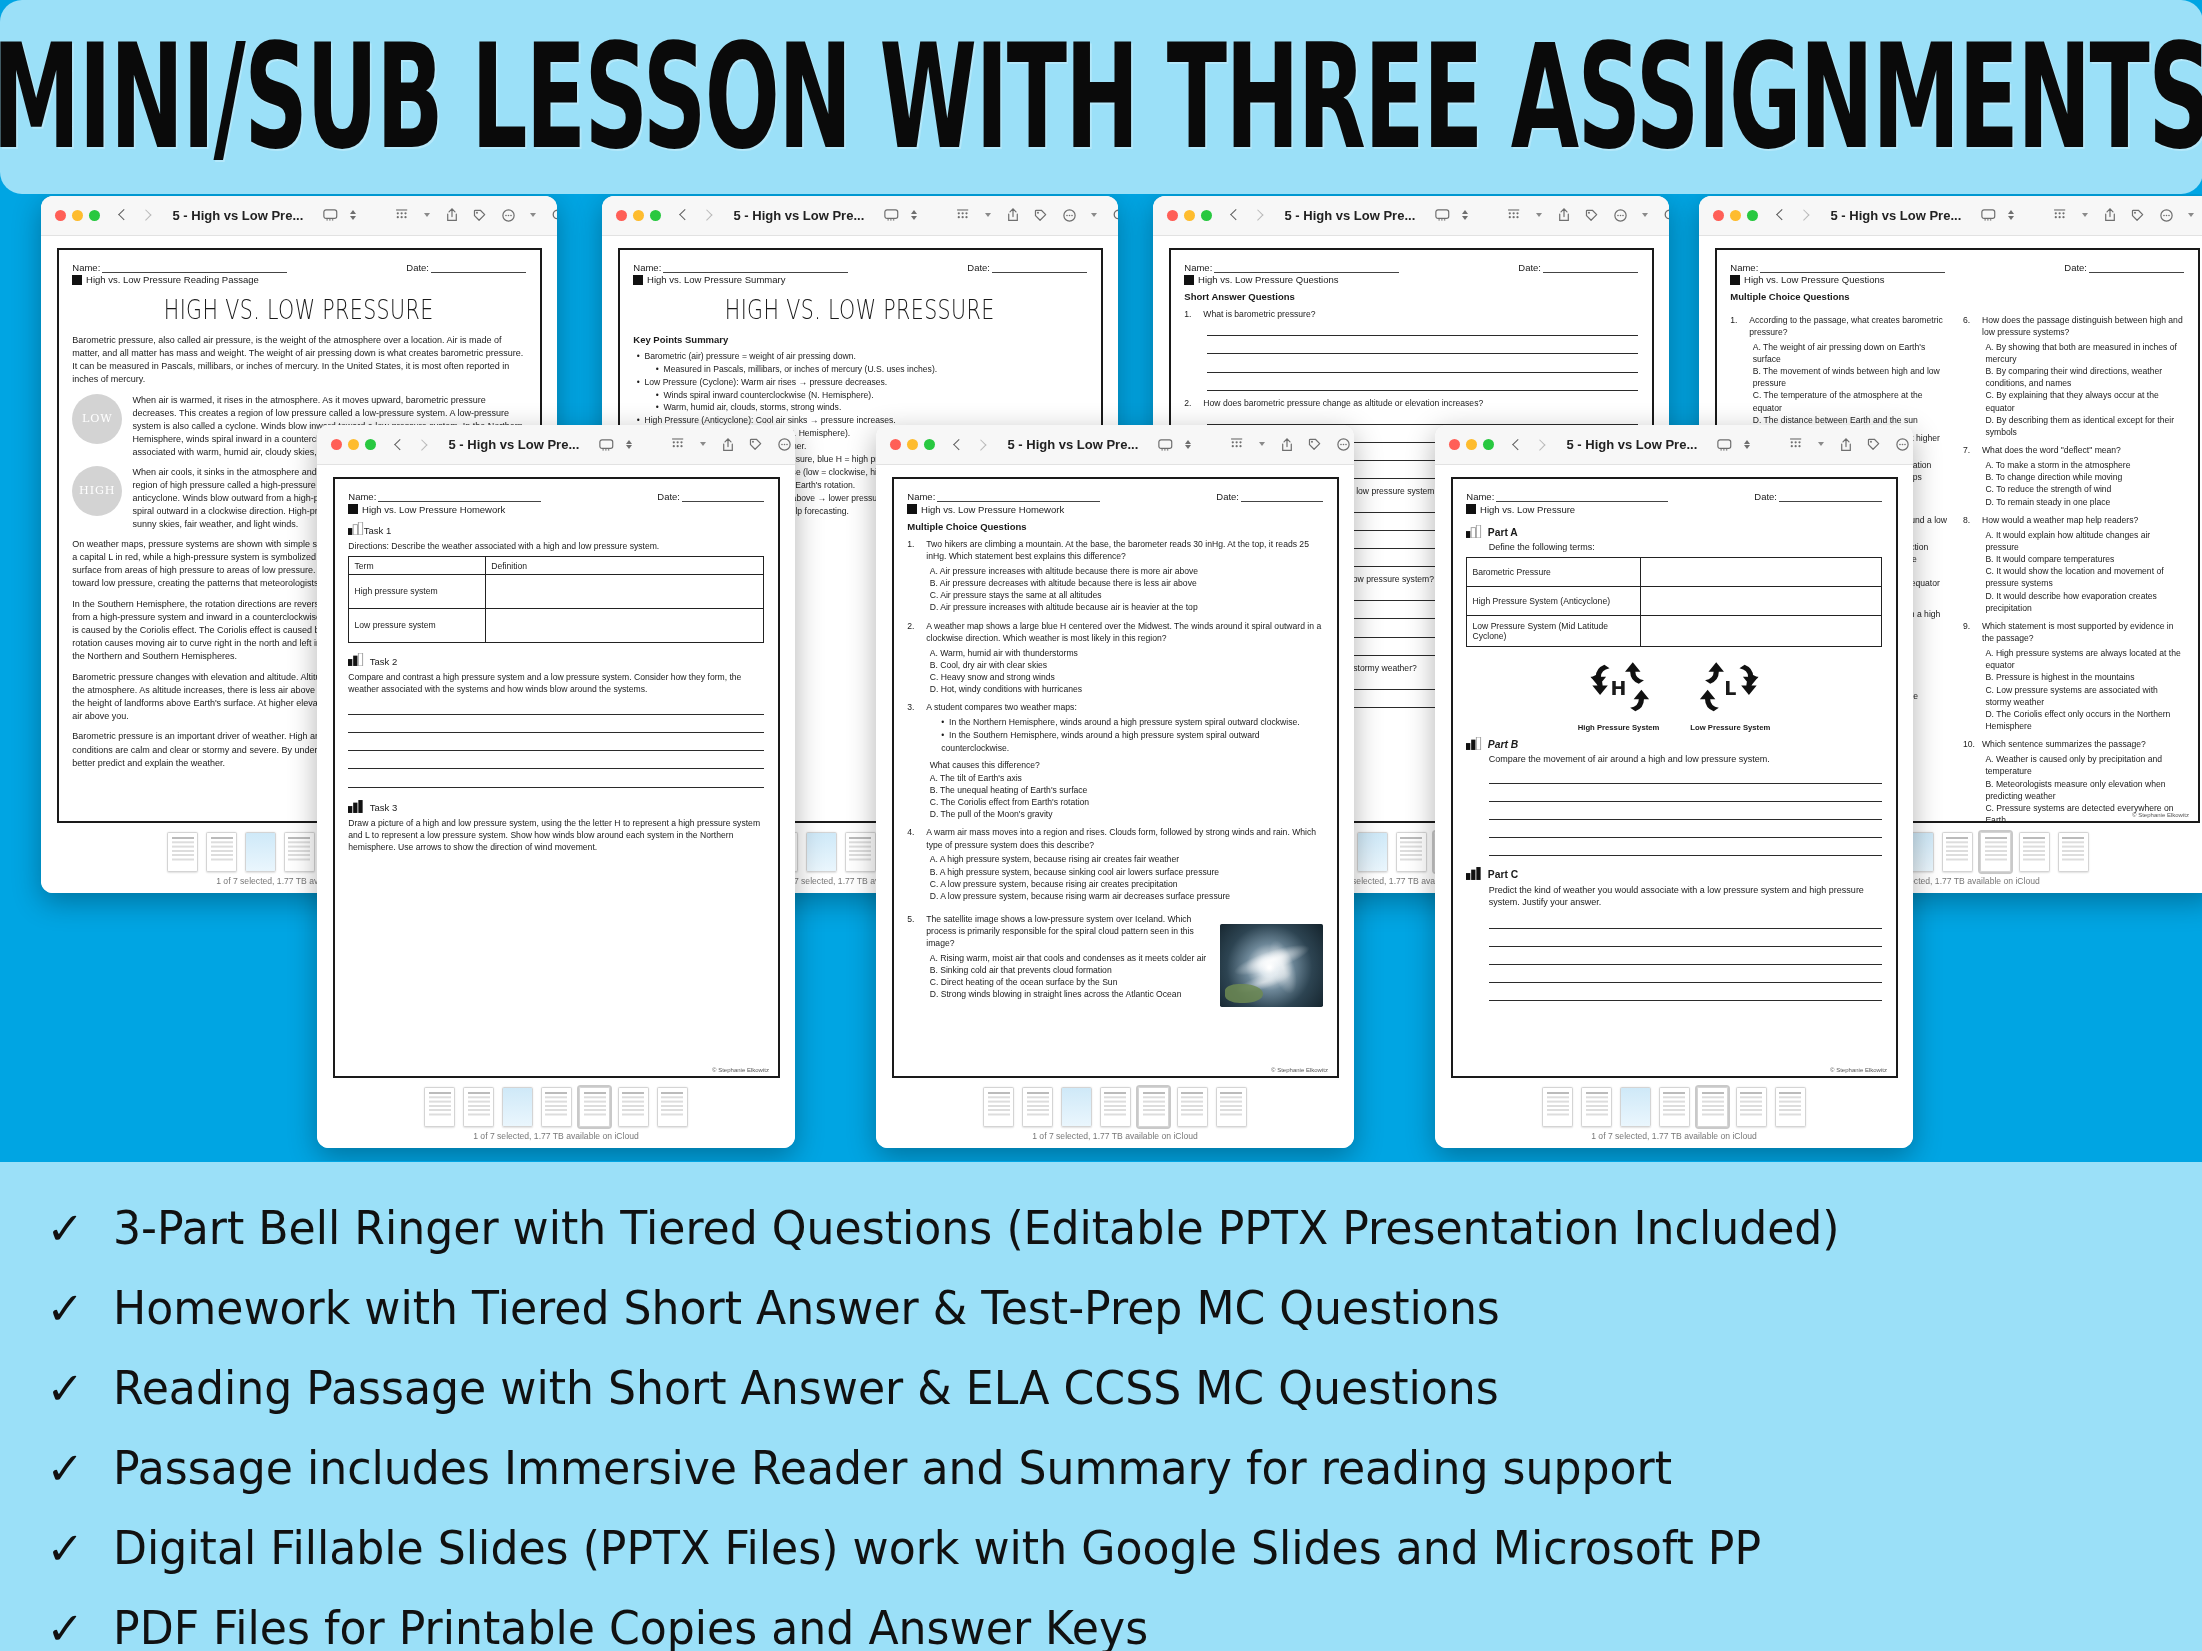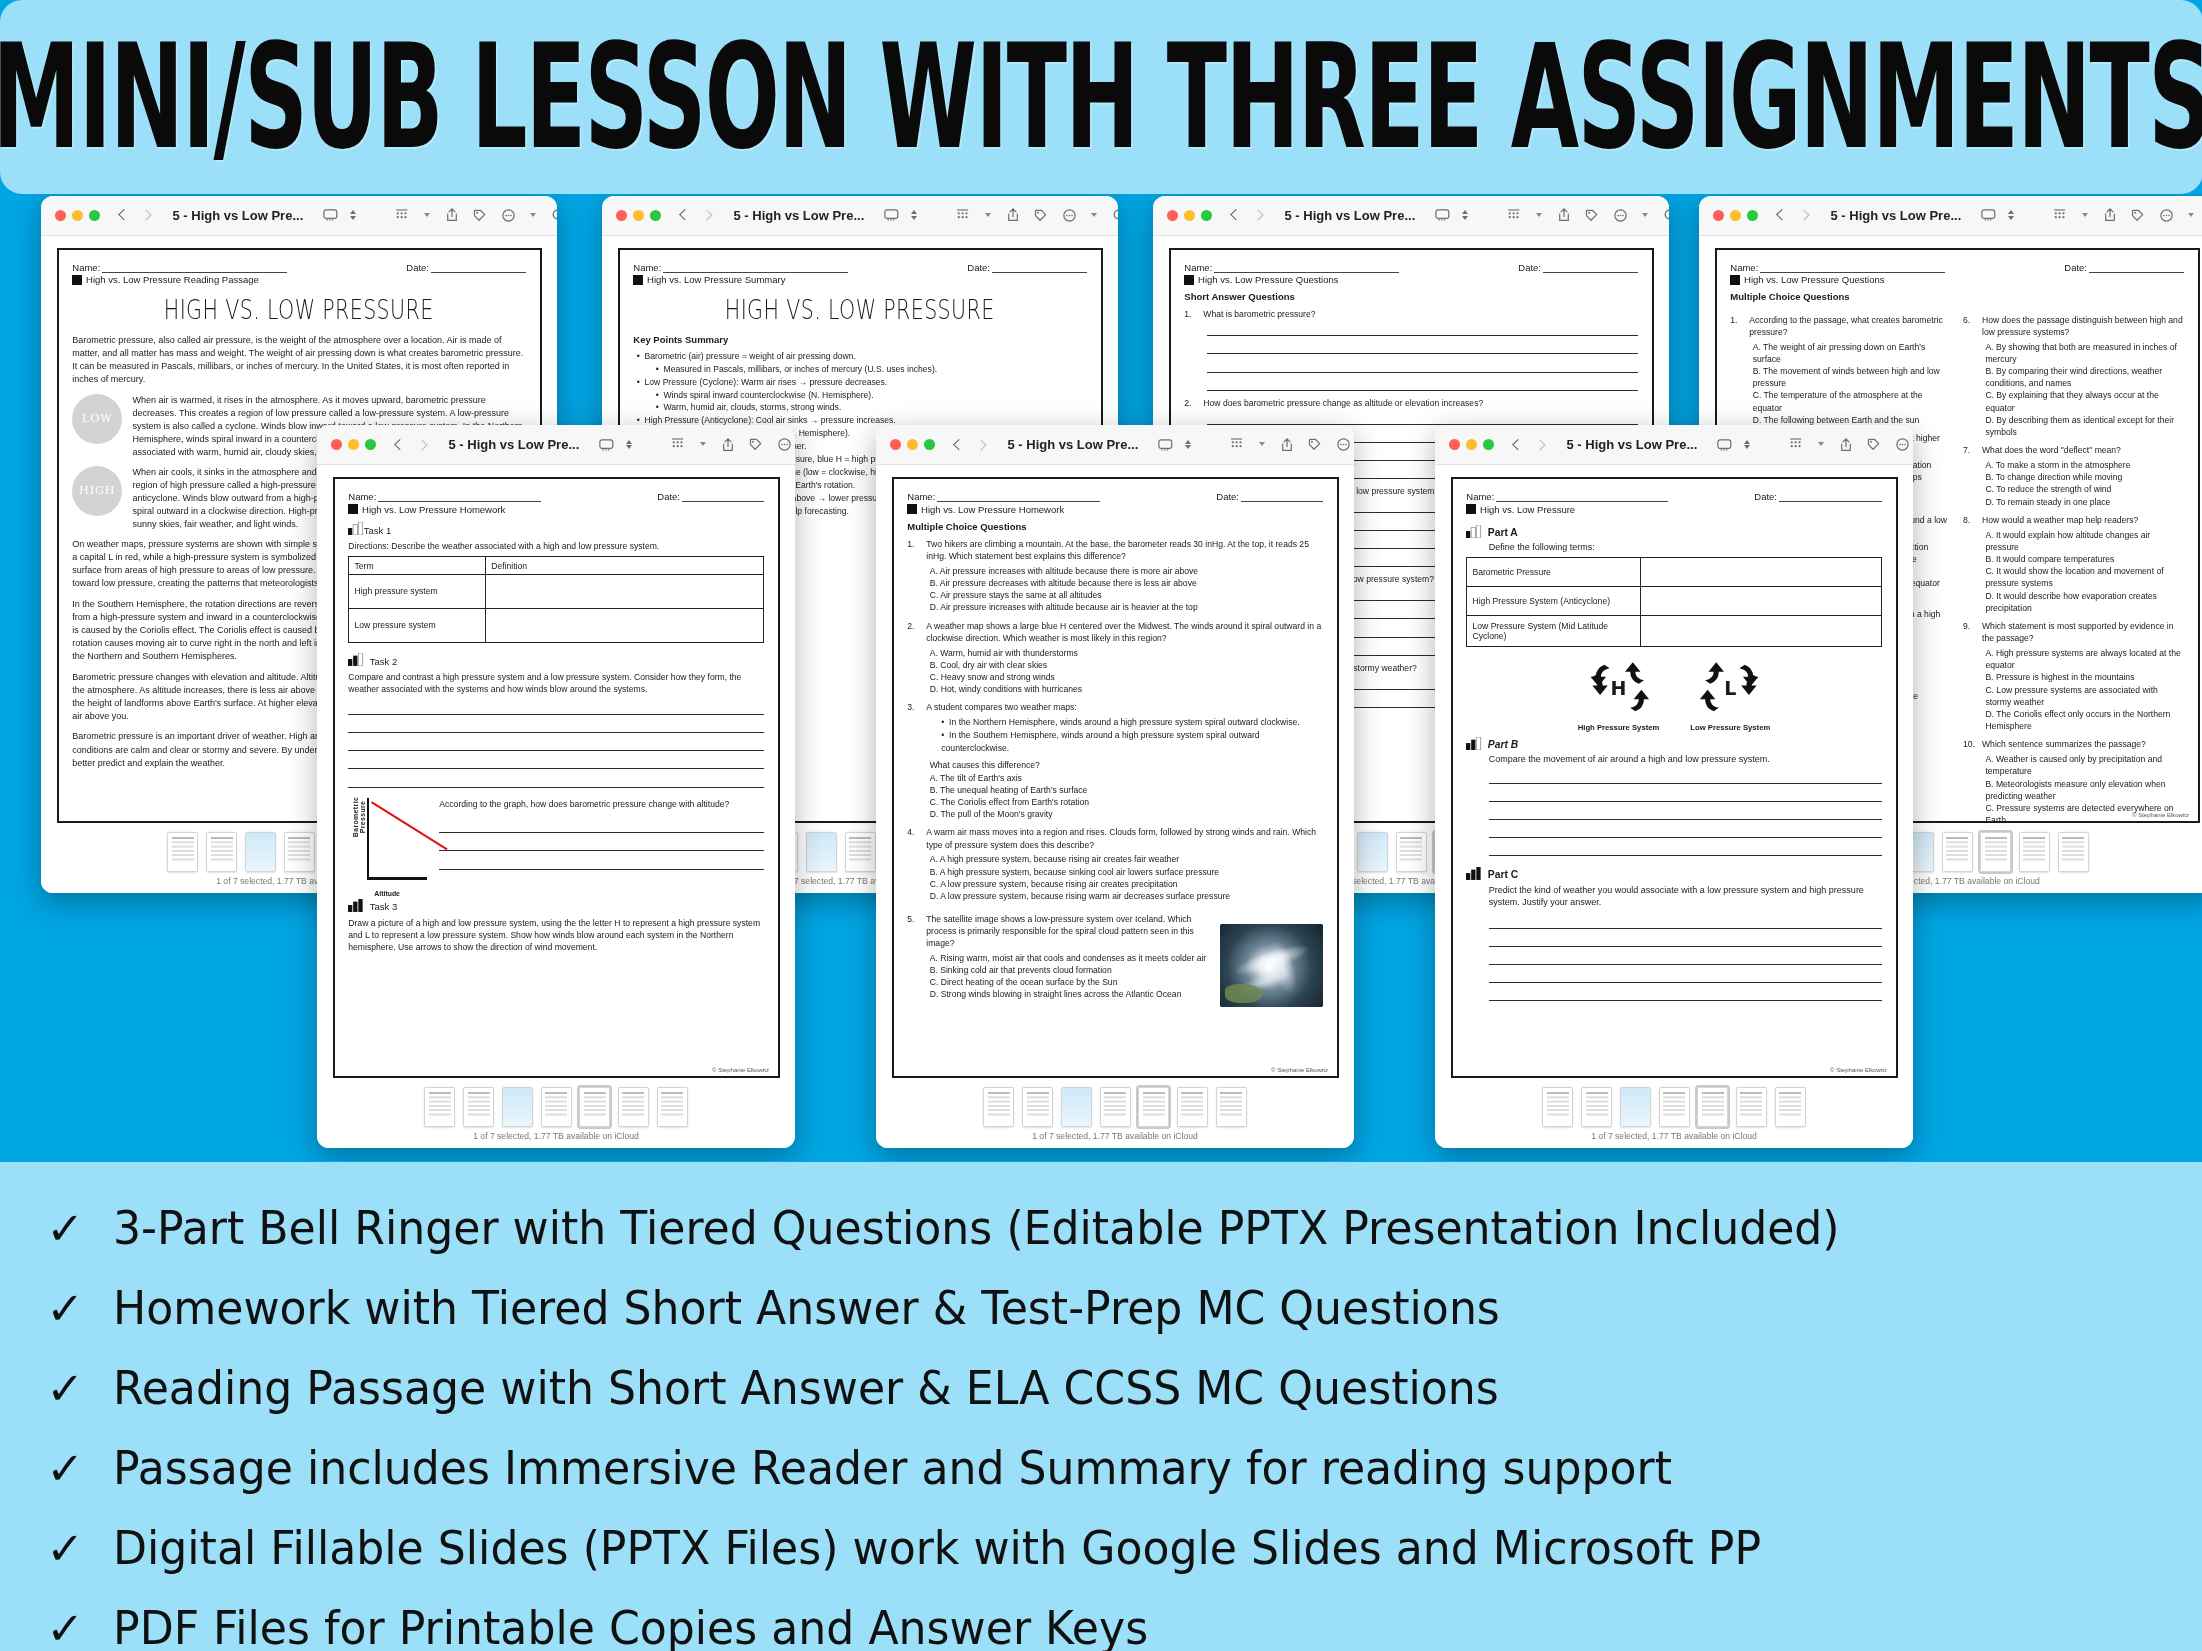--- a/index.html
+++ b/index.html
@@ -715,21 +715,21 @@
                   <div class="opt">
                       <span>A. The weight of air pressing down on Earth's surface</span>
                     </div>
                   <div class="opt">
                       <span>B. The movement of winds between high and low pressure</span>
                     </div>
                   <div class="opt">
                       <span>C. The temperature of the atmosphere at the equator</span>
                     </div>
                   <div class="opt">
-                      <span>D. The following between Earth and the sun</span>
+                      <span>D. The distance between Earth and the sun</span>
                     </div>
                 </div>
                 <div class="q">
                     <span class="qn">2.</span>
                     <span>Why does barometric pressure decrease at higher elevations such as mountains?</span>
                   </div>
                 <div class="opts">
                   <div class="opt">
                       <span>A. Because there is less air above that location</span>
                     </div>
@@ -1024,35 +1024,20 @@
               </span>
               <span style="font-size:9.5px">Task 2</span>
             </div>
             <div style="font-size:8.6px;line-height:1.4;margin:1.7px 0 6.9px">Compare and contrast a high pressure system and a low pressure system. Consider how they form, the weather associated with the systems and how winds blow around the systems.</div>
             <div class="ansline wide"></div>
             <div class="ansline wide"></div>
             <div class="ansline wide"></div>
             <div class="ansline wide"></div>
             <div class="ansline wide"></div>
 
-            <div style="display:flex;gap:12px;align-items:flex-start;margin-top:10.3px;">
-              <div class="minichart">
-                <div class="axisY"></div>
-                <div class="axisX"></div>
-                <div class="line"></div>
-                <div class="ylab">Barometric Pressure</div>
-                <div class="xlab">Altitude</div>
-              </div>
-              <div style="flex:1">
-                <div style="font-size:8.6px;line-height:1.4">According to the graph, how does barometric pressure change with altitude?</div>
-                <div class="ansline wide" style="margin-top:10.3px"></div>
-                <div class="ansline wide"></div>
-                <div class="ansline wide"></div>
-              </div>
-            </div>
 
             <div style="display:flex;align-items:center;gap:6px;margin-top:12px;">
               <span>
                 <svg width="15.5" height="13" viewBox="0 0 18 15">
                     <rect x="0" y="7" width="5" height="8" fill="#111"></rect>
                     <rect x="6" y="3" width="5" height="12" fill="#111"></rect>
                     <rect x="12" y="0" width="5" height="15" fill="#111"></rect>
                   </svg>
               </span>
               <span style="font-size:9.5px">Task 3</span>

